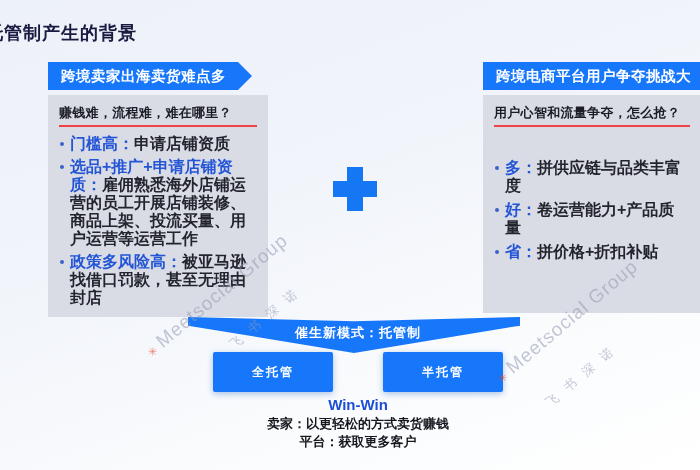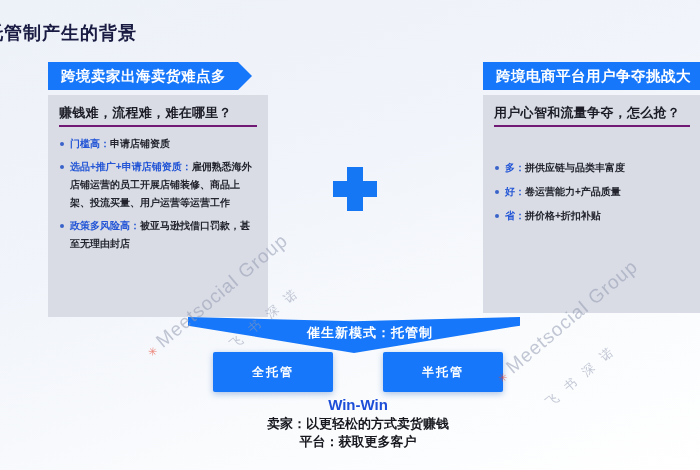--- a/index.html
+++ b/index.html
@@ -21,44 +21,44 @@
     padding:0 26px 0 13px; letter-spacing:.5px;
     clip-path:polygon(0 0,calc(100% - 14px) 0,100% 50%,calc(100% - 14px) 100%,0 100%);
   }
   .panel-body{
     margin-top:5px; background:#d9dce5; padding:9px 11px; box-sizing:border-box;
   }
   .panel.left .panel-body{height:222px;}
   .panel.right .panel-body{height:218px;}
   .panel-subtitle{
     font-size:13px; font-weight:bold; color:#1b1c26; letter-spacing:.3px;
-    padding-bottom:3px; border-bottom:2px solid #701a75; margin-bottom:8px; white-space:nowrap;
+    padding-bottom:3px; border-bottom:2px solid #ef4444; margin-bottom:8px; white-space:nowrap;
   }
   ul.bullets{list-style:none; margin:0; padding:0;}
   ul.bullets li{
     position:relative; padding-left:11px; margin-bottom:5px;
-    font-size:10px; line-height:18px; font-weight:bold; color:#23242e;
+    font-size:16px; line-height:18px; font-weight:bold; color:#23242e;
   }
   .panel.right ul.bullets{margin-top:32px;}
   .panel.right ul.bullets li{margin-bottom:6px;}
   ul.bullets .dot{
     position:absolute; left:1px; top:7px; width:4px; height:4px; border-radius:50%;
     background:#3a62c9;
   }
   .b-label{color:#2355d6;}
   .plus{position:absolute; left:333px; top:167px; width:44px; height:44px;}
   .plus .pv{position:absolute; left:14px; top:0;  width:16px; height:44px; background:#1677f5;}
   .plus .ph{position:absolute; left:0;  top:14px; width:44px; height:16px; background:#1677f5;}
   .funnel{
     position:absolute; left:188px; top:317px; width:332px; height:36px;
     background:#1677fa;
     clip-path:polygon(0 0,50% 12%,100% 0,100% 24%,50% 100%,0 24%);
   }
   .funnel-label{
-    position:absolute; left:16px; top:7px; width:100%; text-align:center;
+    position:absolute; left:4px; top:7px; width:100%; text-align:center;
     color:#fff; font-size:13px; font-weight:bold; letter-spacing:1px;
   }
   .mode-btn{
     position:absolute; top:352px; width:120px; height:40px; line-height:40px;
     background:#1677fa; color:#fff; text-align:center;
     font-size:12px; font-weight:bold; letter-spacing:2px; border-radius:2px;
     box-shadow:0 2px 6px rgba(22,90,190,.35);
   }
   .mode-btn.full{left:213px;}
   .mode-btn.semi{left:383px;}

